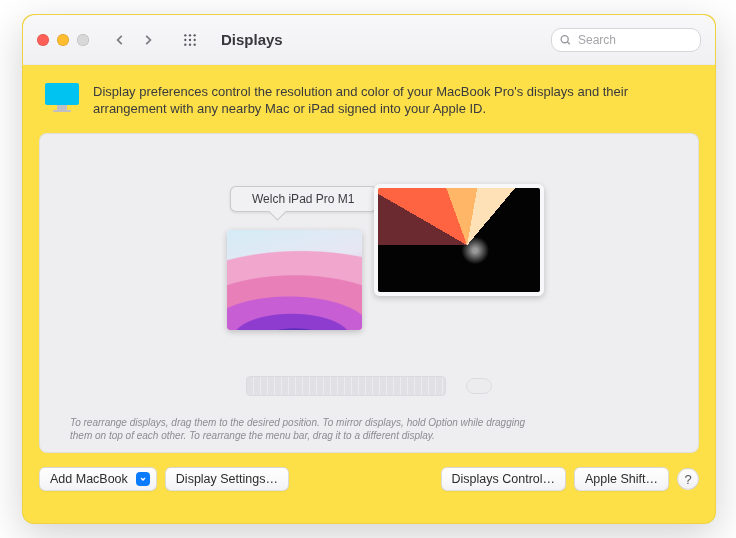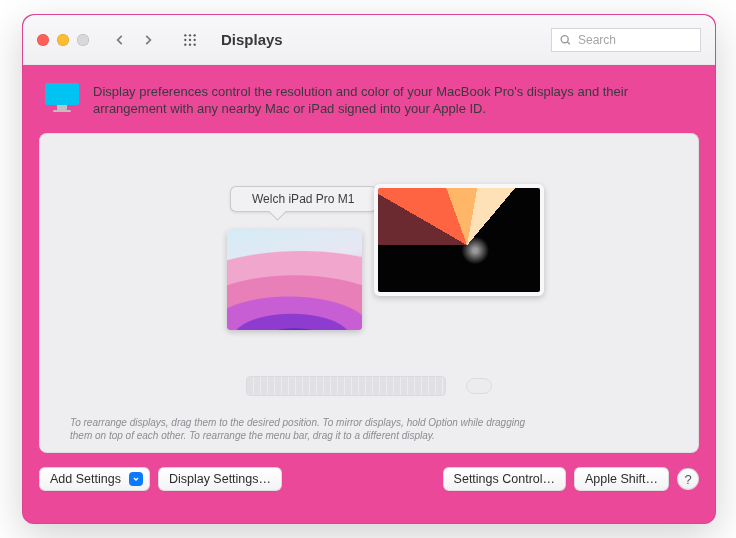--- a/index.html
+++ b/index.html
@@ -1,19 +1,19 @@
 <!DOCTYPE html>
 <html><head>
 <meta charset="utf-8">
 <style>
   * { box-sizing: border-box; margin: 0; padding: 0; }
   html, body { width: 736px; height: 538px; font-family: -apple-system, "Helvetica Neue", Arial, sans-serif; background: #fff; }
   .window {
     position: absolute; left: 22px; top: 14px; width: 694px; height: 510px;
-    background: #ec4899; border-radius: 12px;
+    background: #fde047; border-radius: 12px;
     box-shadow: 0 12px 40px rgba(0,0,0,0.18), 0 1px 0 rgba(0,0,0,0.05) inset;
     border: 1px solid rgba(0,0,0,0.06);
     display: flex; flex-direction: column;
   }
   .titlebar {
     height: 50px; border-bottom: 1px solid rgba(0,0,0,0.06);
     display: flex; align-items: center; padding: 0 14px; gap: 10px;
     background: linear-gradient(#f8f7f9,#f0eff2);
     border-radius: 12px 12px 0 0;
   }
@@ -22,21 +22,21 @@
   .dot.red { background:#ff5f57; } .dot.yellow{background:#febc2e;} .dot.gray{background:#d8d8d8;}
   .navbtn { width: 22px; height: 22px; display:flex; align-items:center; justify-content:center; color:#7b7b80; cursor:default;}
   .navbtn svg, .gridbtn svg { width:14px; height:14px; }
   .nav { display:flex; gap:6px; margin-left:10px;}
   .gridbtn { width:22px; height:22px; display:flex; align-items:center; justify-content:center; color:#57575c; margin-left:10px; cursor:pointer;}
   .titlebar-title { font-size:15px; font-weight:600; color:#39393d; margin-left:10px; }
   .spacer { flex:1; }
   .searchwrap { position:relative; }
   .searchwrap svg { position:absolute; left:8px; top:50%; transform:translateY(-50%); width:13px; height:13px; color:#98989e; }
   .search {
-    width: 150px; height: 24px; border-radius: 0; border:1px solid #d6d5da;
+    width: 150px; height: 24px; border-radius: 10px; border:1px solid #d6d5da;
     background:#fff; padding: 0 8px 0 26px; font-size:12px; color:#333; outline:none;
   }
   .search::placeholder{ color:#a5a5aa; }
 
   .intro { display:flex; padding: 18px 22px 8px; gap: 14px; }
   .monitor-icon { flex:0 0 auto; }
   .monitor-icon .screen { width:34px; height:22px; background:#00c3f2; border-radius:2px; }
   .monitor-icon .stand { width:10px;height:5px;background:#bfbfc4;margin:0 auto; border-radius:0 0 1px 1px;}
   .monitor-icon .base { width:18px;height:2px;background:#bfbfc4;margin:0 auto;border-radius:1px;}
   .intro-text { font-size:13px; line-height:17px; color:#3a3a3e; }
@@ -171,33 +171,33 @@
       <div class="mouse"></div>
     </div>
     <div class="hint">
       <span>To rearrange displays, drag them to the desired position. To mirror displays, hold Option while dragging</span><br>
       <span>them on top of each other. To rearrange the menu bar, drag it to a different display.</span>
     </div>
   </div>
 
   <div class="footer">
     <button class="btn">
-      <span>Add Settings</span>
+      <span>Add MacBook</span>
       <span class="caret">
         <svg viewBox="0 0 24 24" fill="none" stroke="currentColor" stroke-width="4">
             <polyline points="6 9 12 15 18 9"></polyline>
           </svg>
       </span>
     </button>
     <button class="btn">
       <span>Display Settings…</span>
     </button>
     <div class="grow"></div>
     <button class="btn">
-      <span>Settings Control…</span>
+      <span>Displays Control…</span>
     </button>
     <button class="btn">
       <span>Apple Shift…</span>
     </button>
     <div class="helpbtn">
       <span>?</span>
     </div>
   </div>
 
 </div>

